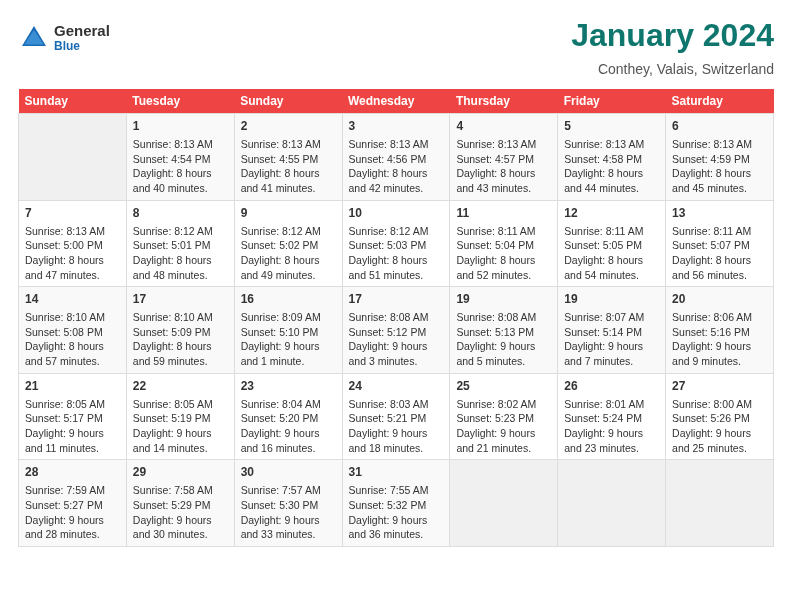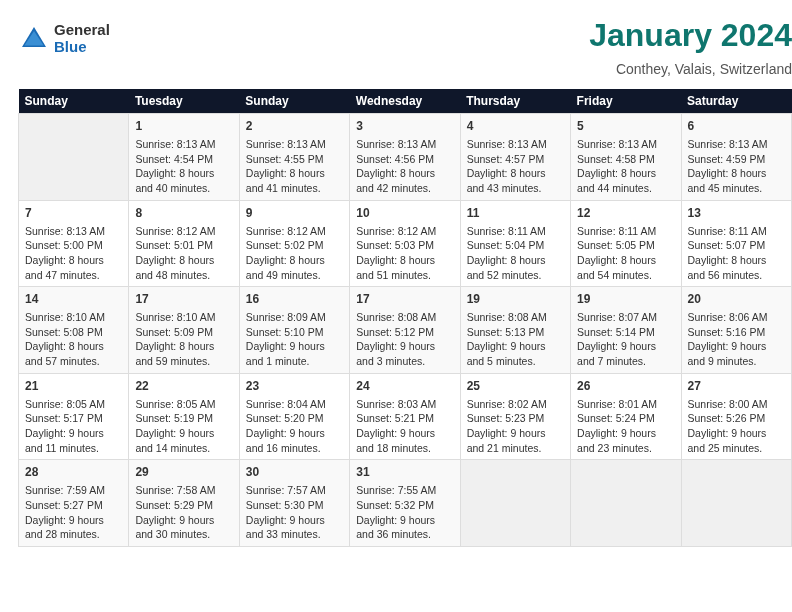--- a/index.html
+++ b/index.html
@@ -5,21 +5,21 @@
     * { margin: 0; padding: 0; box-sizing: border-box; }
     body {
       font-family: Arial, sans-serif;
       background: #fff;
       width: 792px;
       height: 612px;
       overflow: hidden;
     }
     .container {
       width: 792px;
-      padding: 18px 0 10px 18px;
+      padding: 18px 18px 10px 18px;
     }
     .header {
       display: flex;
       justify-content: space-between;
       align-items: flex-start;
       margin-bottom: 12px;
     }
     .logo {
       display: flex;
       align-items: center;
@@ -29,21 +29,21 @@
       display: flex;
       flex-direction: column;
       line-height: 1.1;
     }
     .logo-general {
       font-size: 15px;
       font-weight: bold;
       color: #333;
     }
     .logo-blue {
-      font-size: 15px;
+      font-size: 12px;
       font-weight: bold;
       color: #1a6bb5;
     }
     .logo-icon {
       width: 32px;
       height: 32px;
       margin-right: 4px;
     }
     .title-block {
       text-align: right;
@@ -58,21 +58,21 @@
       font-size: 14px;
       color: #555;
       margin-top: 8px;
     }
     table {
       width: 100%;
       border-collapse: collapse;
       font-size: 11px;
     }
     thead tr th {
-      background-color: #0f172a;
+      background-color: #ef4444;
       color: #fff;
       text-align: left;
       padding: 5px 6px;
       font-size: 12px;
       font-weight: bold;
     }
     tbody tr td {
       vertical-align: top;
       padding: 4px 6px;
       border: 1px solid #ddd;

